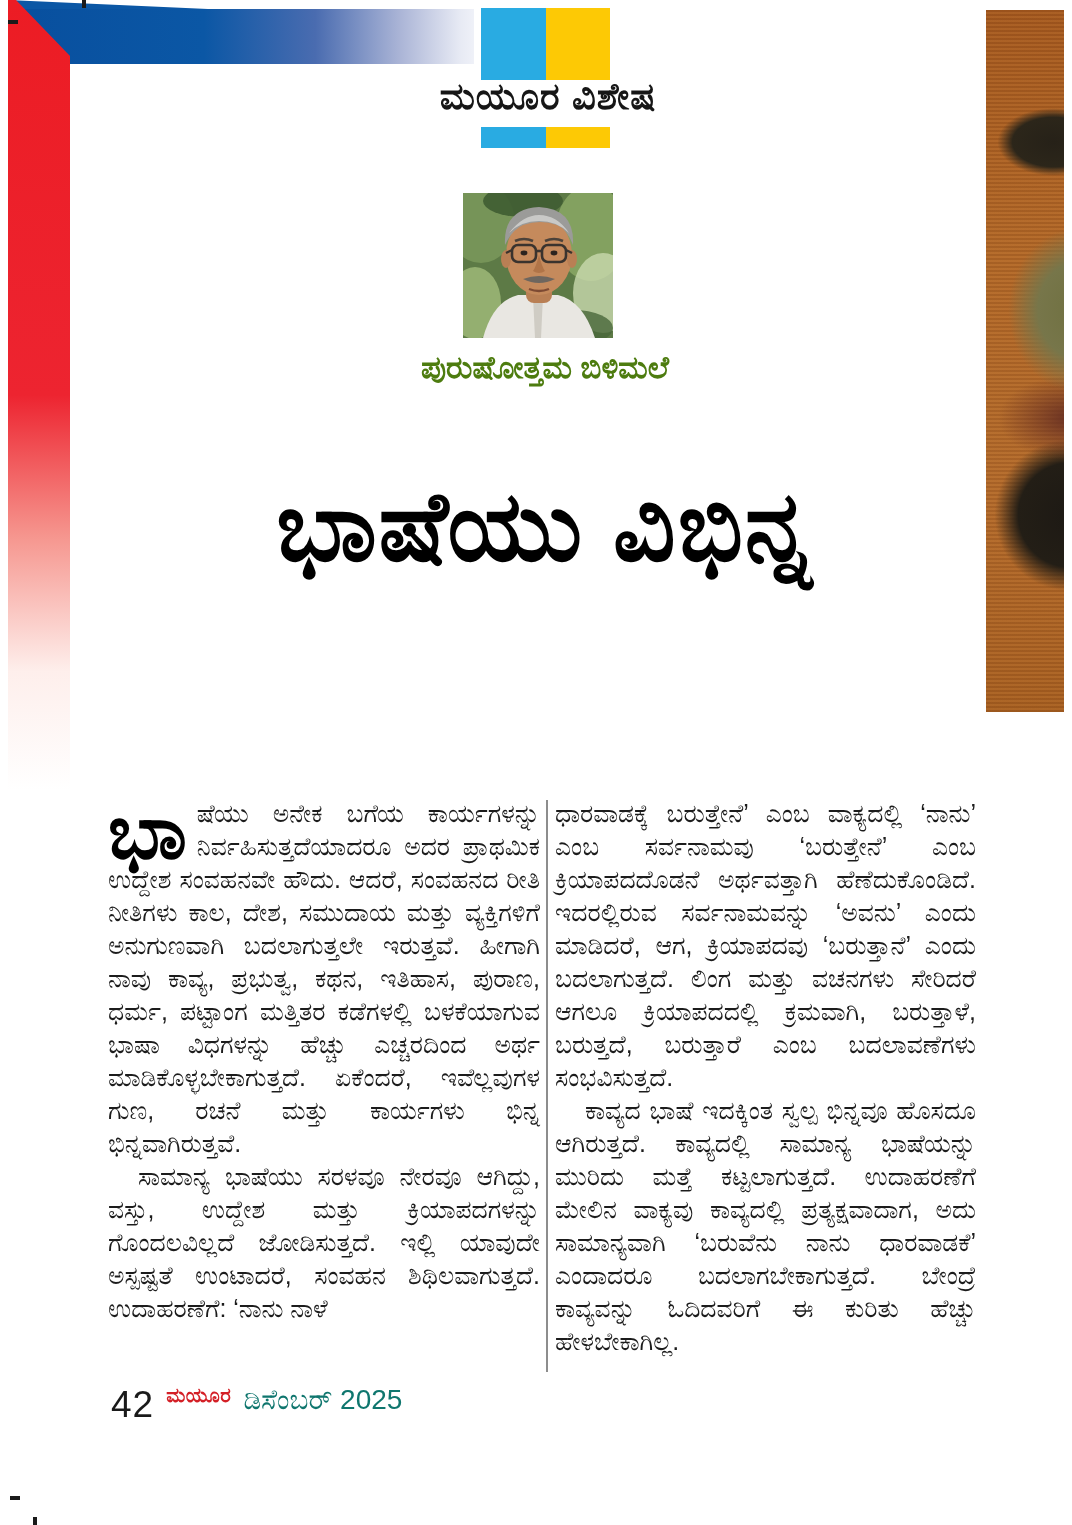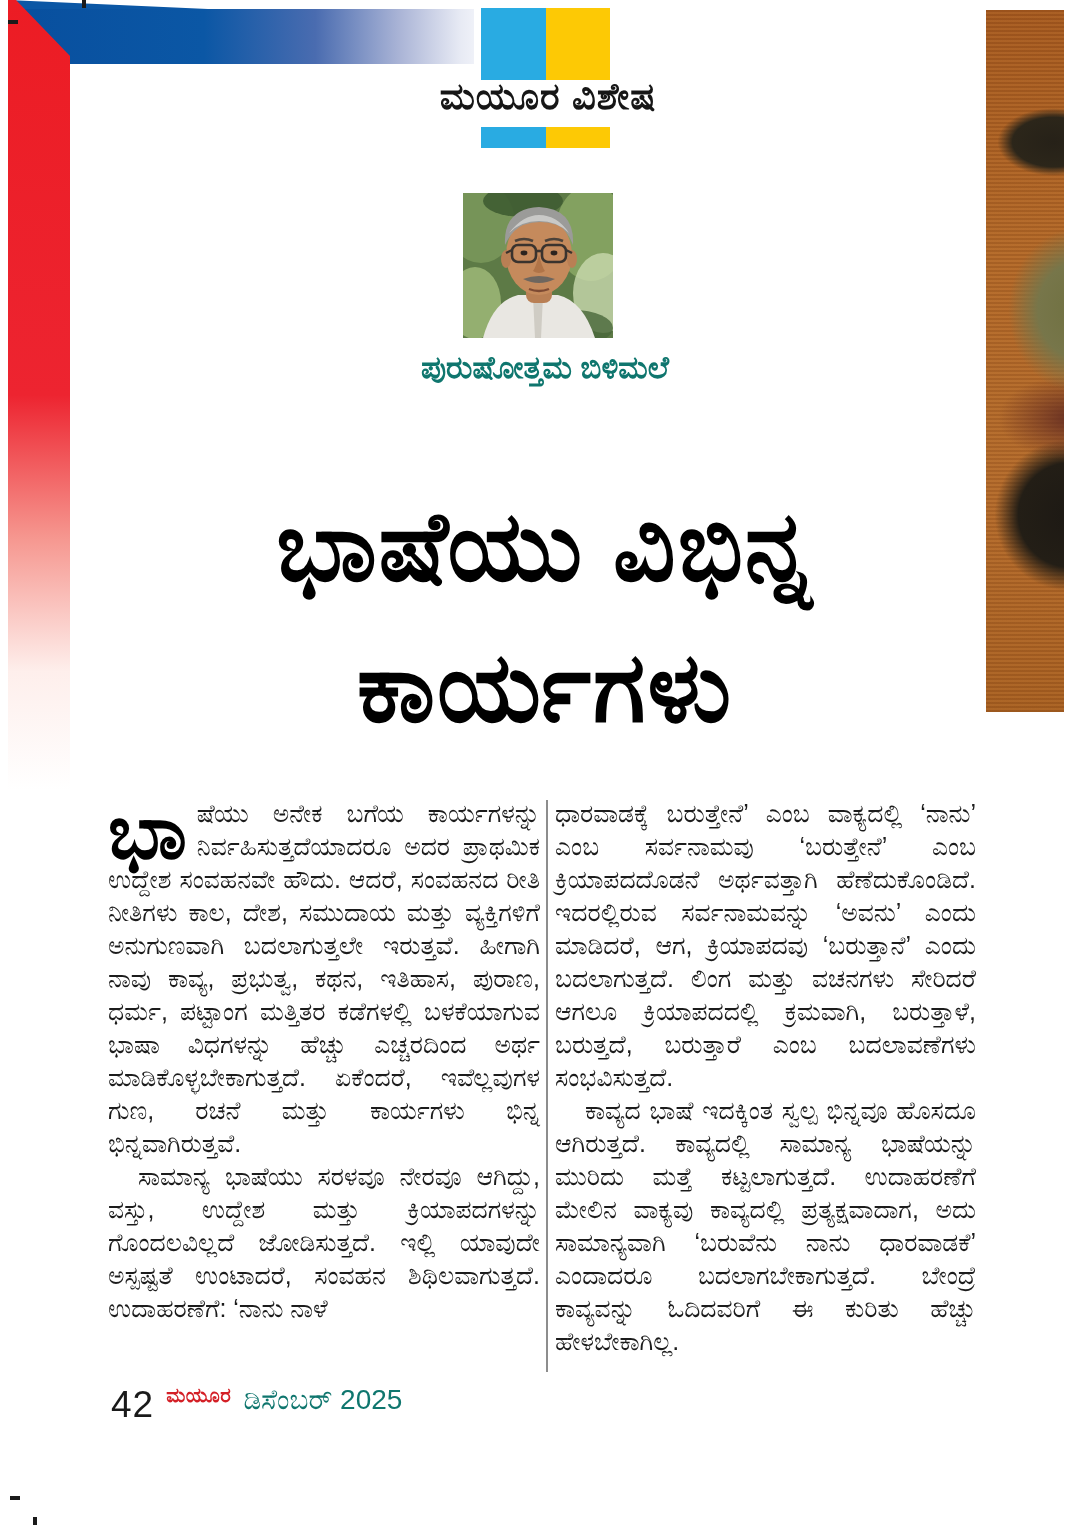--- a/index.html
+++ b/index.html
@@ -48,25 +48,25 @@
   .mark-top{left:74px;top:0;width:4px;height:8px;}
   .mark-tr{left:1063px;top:0;width:9px;height:6px;}
   .mark-bl{left:2px;top:1496px;width:10px;height:4px;}
   .mark-bt{left:25px;top:1517px;width:4px;height:8px;}
   
   .author-photo{
     position:absolute;left:455px;top:193px;width:150px;height:145px;overflow:hidden;
   }
   .author-name{
     position:absolute;left:287px;top:350px;width:500px;
-    text-align:center;font-size:31px;font-weight:700;color:#0f766e;
+    text-align:center;font-size:31px;font-weight:700;color:#4d7c0f;
   }
   
   .article-title{
-    position:absolute;left:58px;top:472px;width:958px;text-align:center;
+    position:absolute;left:58px;top:452px;width:958px;text-align:center;
     font-weight:800;color:#000;
   }
   .title-line1{display:block;font-size:97px;line-height:150px;letter-spacing:2px;}
   .title-line2{display:block;font-size:97px;line-height:132px;letter-spacing:2px;}
   
   .body-col{position:absolute;top:797px;font-size:25px;line-height:33px;text-align:justify;color:var(--ink);}
   .col-left{left:100px;width:432px;}
   .col-right{left:547px;width:421px;}
   .col-divider{position:absolute;left:538px;top:800px;width:2px;height:572px;background:#8d8d8d;}
   .body-col p{margin:0;}
@@ -154,21 +154,20 @@
       <path d="M60 86 Q76 80 92 86 Q76 94 60 86 Z" fill="#6e665e"></path>
 
       <path d="M66 96 Q76 100 86 96" fill="none" stroke="#7d4a33" stroke-width="2.4"></path>
     </svg>
   </div>
 
   <div class="author-name">ಪುರುಷೋತ್ತಮ ಬಿಳಿಮಲೆ</div>
 
   <h1 class="article-title" style="margin:0;">
     <span class="title-line1">ಭಾಷೆಯು ವಿಭಿನ್ನ</span>
-    <span class="title-line2">ಕಾರ್ಯಗಳು</span>
   </h1>
 
   <div class="body-col col-left">
     <p>
       <span class="drop-cap">ಭಾ</span><span>ಷೆಯು ಅನೇಕ ಬಗೆಯ ಕಾರ್ಯಗಳನ್ನು ನಿರ್ವಹಿಸುತ್ತದೆಯಾದರೂ ಅದರ ಪ್ರಾಥಮಿಕ ಉದ್ದೇಶ ಸಂವಹನವೇ ಹೌದು. ಆದರೆ, ಸಂವಹನದ ರೀತಿ ನೀತಿಗಳು ಕಾಲ, ದೇಶ, ಸಮುದಾಯ ಮತ್ತು ವ್ಯಕ್ತಿಗಳಿಗೆ ಅನುಗುಣವಾಗಿ ಬದಲಾಗುತ್ತಲೇ ಇರುತ್ತವೆ. ಹೀಗಾಗಿ ನಾವು ಕಾವ್ಯ, ಪ್ರಭುತ್ವ, ಕಥನ, ಇತಿಹಾಸ, ಪುರಾಣ, ಧರ್ಮ, ಪಟ್ಟಾಂಗ ಮತ್ತಿತರ ಕಡೆಗಳಲ್ಲಿ ಬಳಕೆಯಾಗುವ ಭಾಷಾ ವಿಧಗಳನ್ನು ಹೆಚ್ಚು ಎಚ್ಚರದಿಂದ ಅರ್ಥ ಮಾಡಿಕೊಳ್ಳಬೇಕಾಗುತ್ತದೆ. ಏಕೆಂದರೆ, ಇವೆಲ್ಲವುಗಳ ಗುಣ, ರಚನೆ ಮತ್ತು ಕಾರ್ಯಗಳು ಭಿನ್ನ ಭಿನ್ನವಾಗಿರುತ್ತವೆ.</span>
     </p>
     <p class="indent">ಸಾಮಾನ್ಯ ಭಾಷೆಯು ಸರಳವೂ ನೇರವೂ ಆಗಿದ್ದು, ವಸ್ತು, ಉದ್ದೇಶ ಮತ್ತು ಕ್ರಿಯಾಪದಗಳನ್ನು ಗೊಂದಲವಿಲ್ಲದೆ ಜೋಡಿಸುತ್ತದೆ. ಇಲ್ಲಿ ಯಾವುದೇ ಅಸ್ಪಷ್ಟತೆ ಉಂಟಾದರೆ, ಸಂವಹನ ಶಿಥಿಲವಾಗುತ್ತದೆ. ಉದಾಹರಣೆಗೆ: ‘ನಾನು ನಾಳೆ</p>
   </div>
 
   <div class="col-divider"></div>

